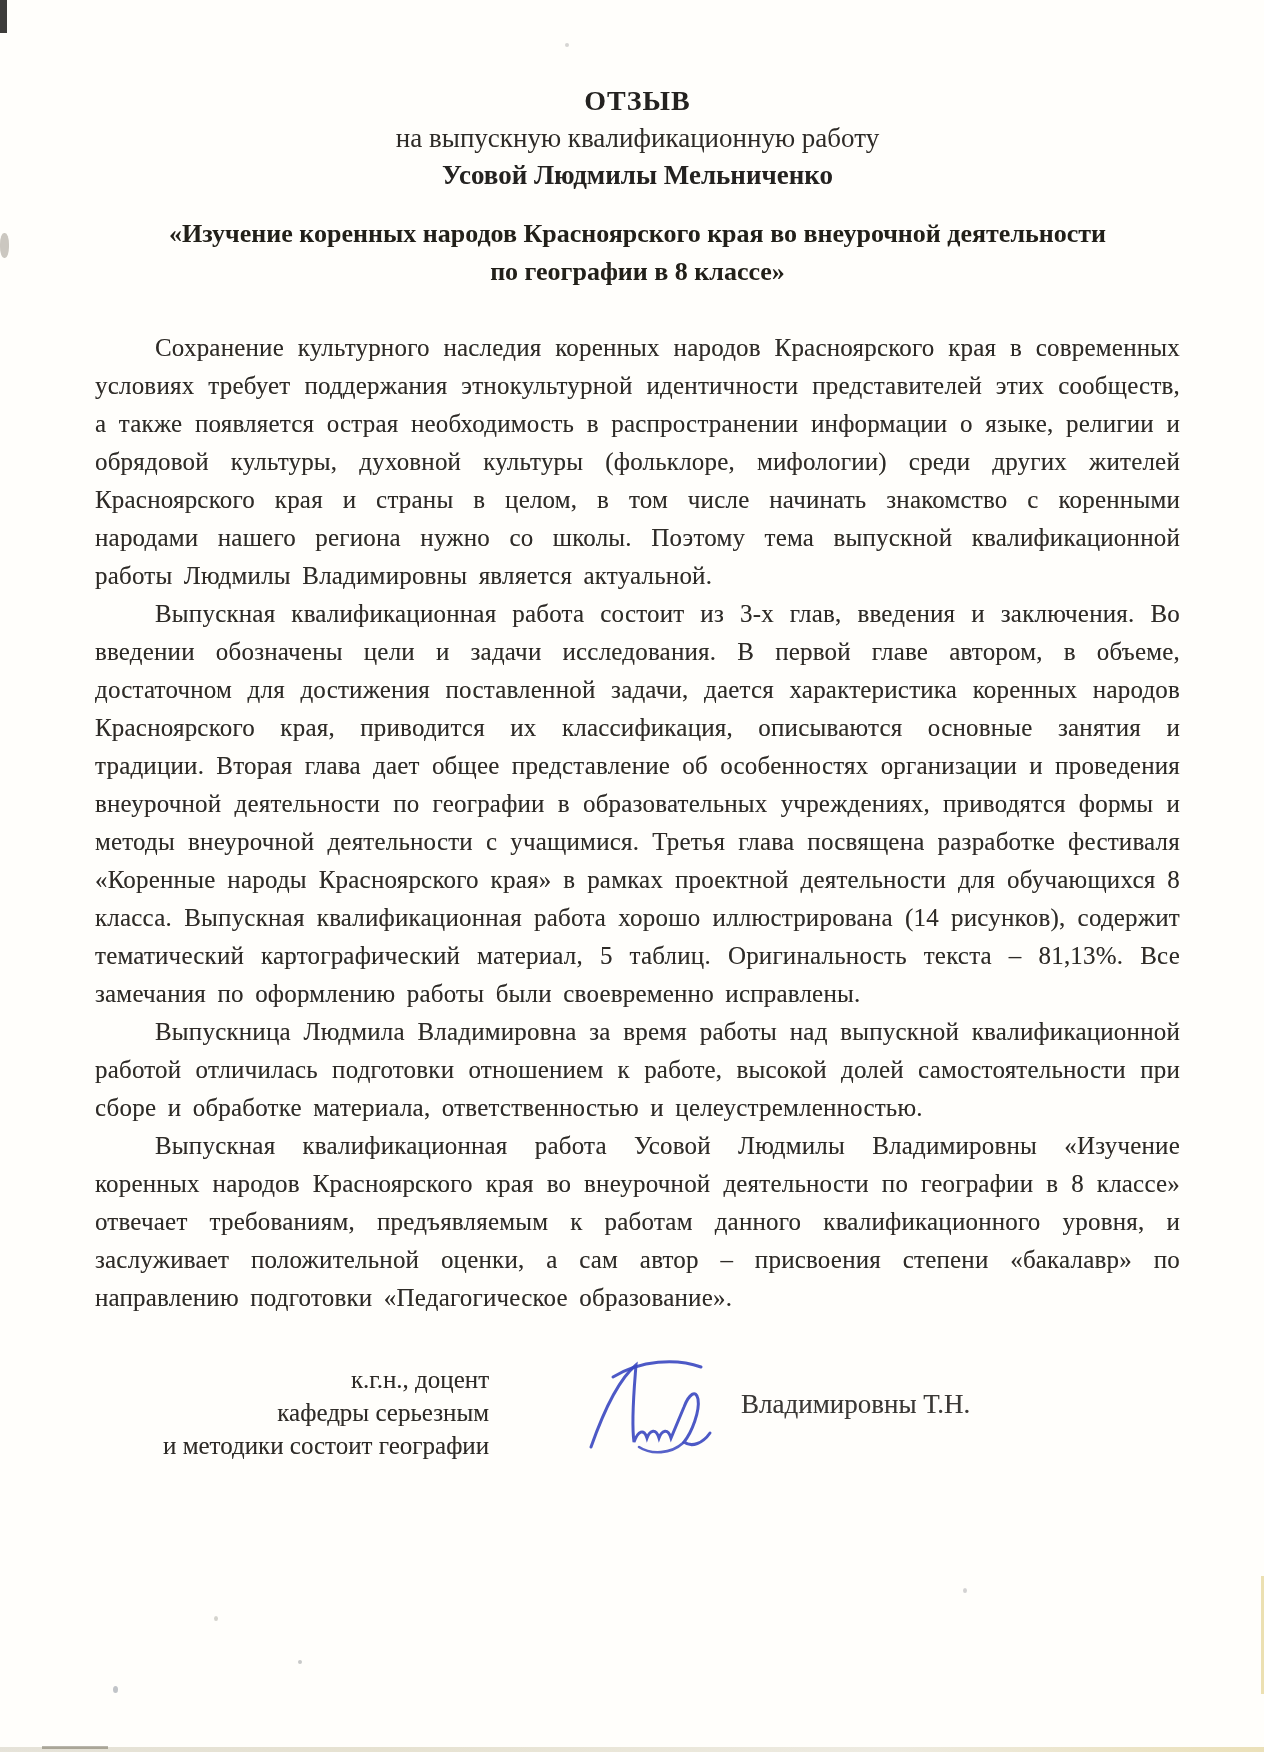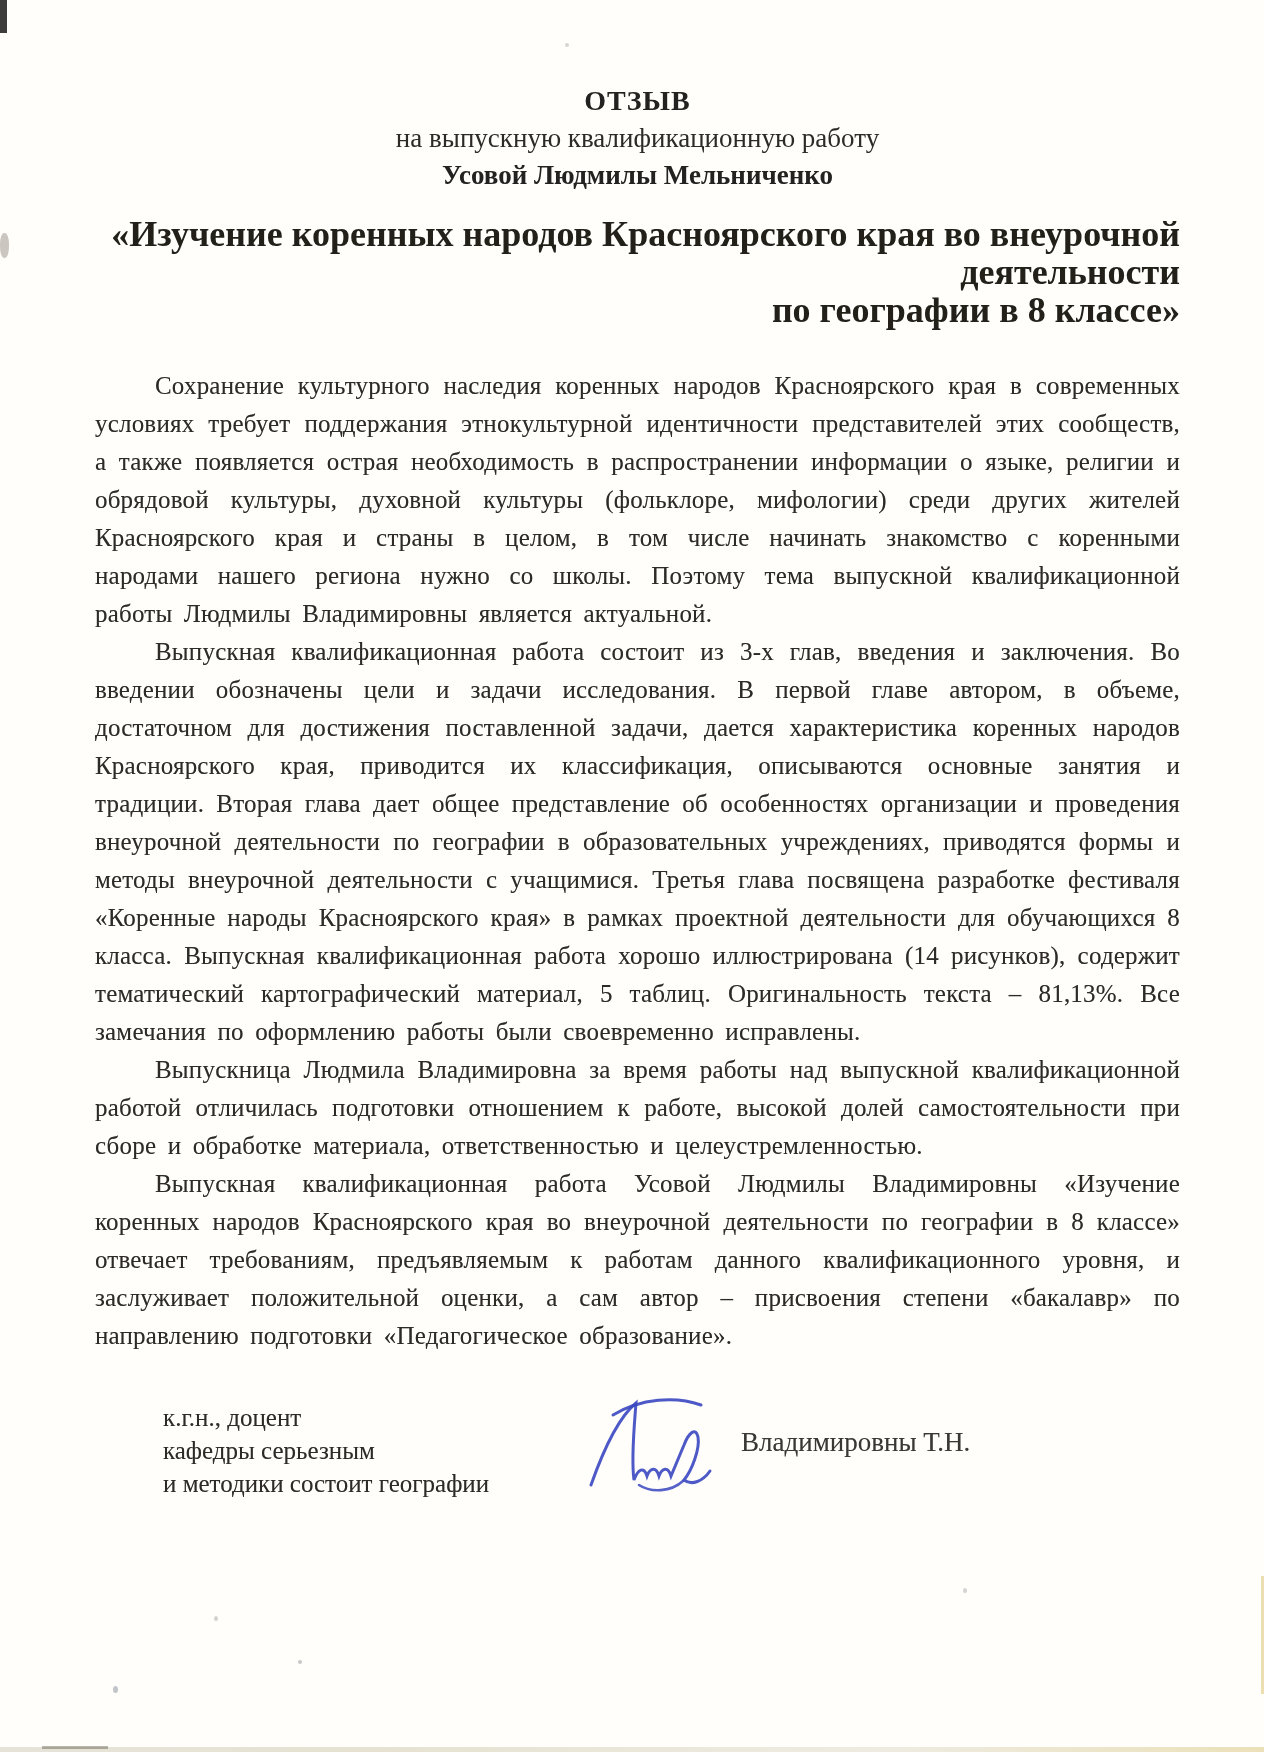--- a/index.html
+++ b/index.html
@@ -19,38 +19,39 @@
   }
   .header { padding-top:84px; text-align:center; }
   .doc-type {
     font-size:28px; font-weight:bold; line-height:34px;
     color:#242220; letter-spacing:1px;
   }
   .subtitle { font-size:27px; line-height:37px; margin-top:2px; }
   .author   { font-size:27px; font-weight:bold; line-height:36px; color:#242220; }
   .work-title {
     margin-top:22px;
-    font-size:36px; font-weight:bold; line-height:38px;
-    text-align:right; color:#222019;
+    font-size:26px; font-weight:bold; line-height:38px;
+    text-align:center; color:#222019;
   }
   .body-text { margin-top:38px; }
   .body-text p {
     margin:0;
     font-size:25px;
     line-height:38px;
     text-align:justify;
     text-indent:60px;
     word-spacing:5px;
     letter-spacing:0.2px;
     text-shadow:0 0 0.6px rgba(40,38,34,0.35);
   }
   .sig-row {
     display:flex;
     align-items:flex-start;
     margin-top:46px;
+    text-align:right;
   }
   .sig-position {
     margin-left:68px;
     font-size:25px;
     line-height:33px;
     text-shadow:0 0 0.6px rgba(40,38,34,0.3);
   }
   .autograph {
     margin-left:90px;
     margin-top:-16px;

